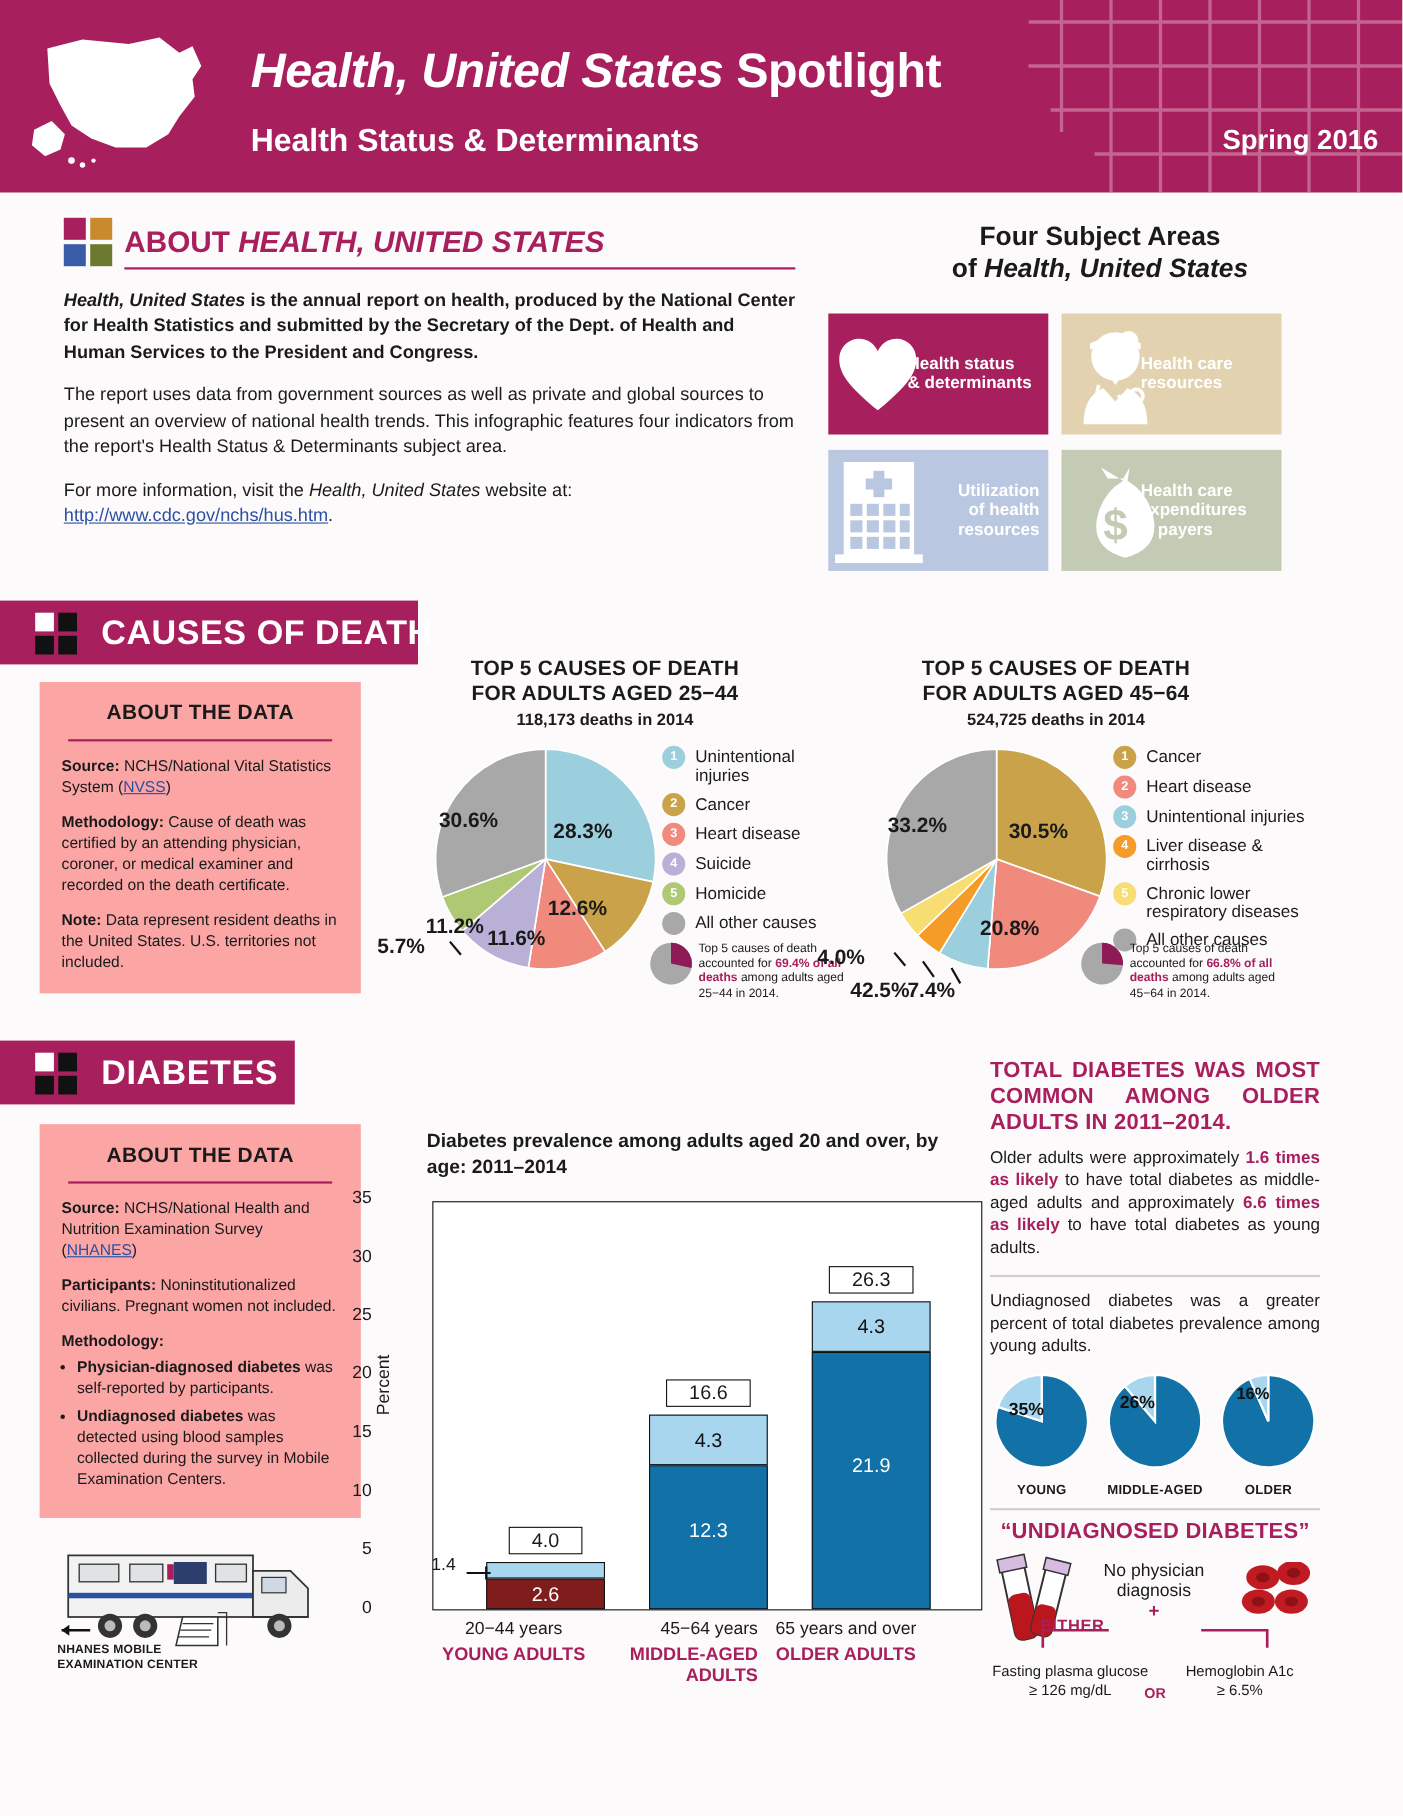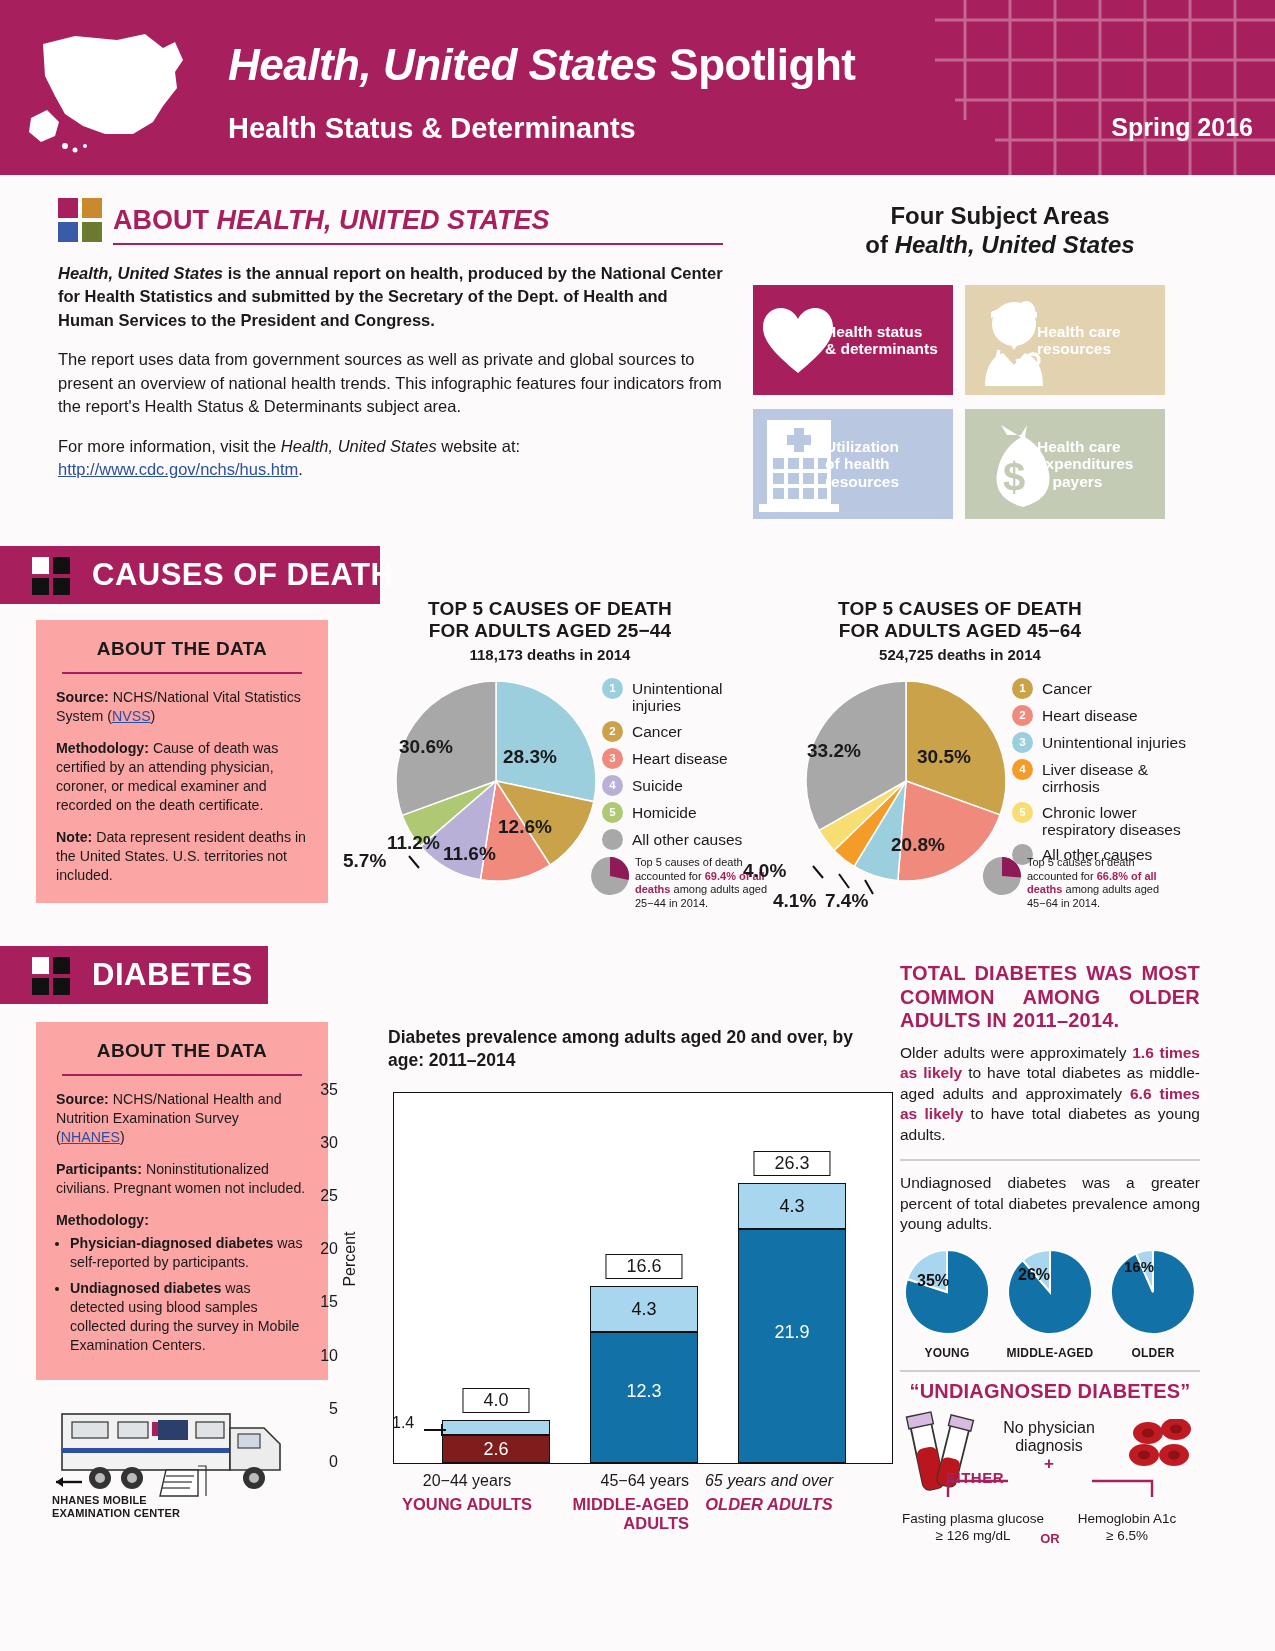--- a/index.html
+++ b/index.html
@@ -65,21 +65,21 @@
   .fsa-grid { position:absolute; left:753px; top:285px; width:412px; height:234px; }
   .fsa-card {
     position:absolute; width:200px; height:110px; overflow:hidden;
   }
   .fsa-card .lbl {
     position:absolute; right:8px; top:50%; transform:translateY(-50%);
     width:120px; font-size:15.5px; font-weight:bold; line-height:1.12; color:#fff;
   }
   .fsa-c1{left:0;top:0;background:#a81f5d;}
   .fsa-c2{left:212px;top:0;background:#e3d2b0;}
-  .fsa-c3{left:0;top:124px;background:#b9c8e0;}
+  .fsa-c3{left:0;top:124px;background:#b9c8e0;text-align:right;}
   .fsa-c4{left:212px;top:124px;background:#c3cbb5;}
   .fsa-icon{position:absolute;left:6px;top:50%;transform:translateY(-50%);}
 
   
   .banner {
     position:absolute; background:#a81f5d; height:58px;
   }
   .banner .sqs { position:absolute; left:32px; top:11px; width:40px; height:38px; }
   .banner .sqs i { position:absolute; width:17px; height:17px; display:block; }
   .banner .sqs i:nth-child(1){left:0;top:0;background:#fff;}
@@ -405,21 +405,21 @@
     <g fill="none" stroke="#111" stroke-width="2">
       <path d="M58,190 L68,202"></path>
       <path d="M84,198 L94,212"></path>
       <path d="M110,204 L118,218"></path>
     </g>
   </svg>
 
   <div class="pct" style="left:122px;top:148px;">30.5%</div>
   <div class="pct" style="left:96px;top:236px;">20.8%</div>
   <div class="pct" style="left:30px;top:292px;">7.4%</div>
-  <div class="pct" style="left:-22px;top:292px;">4.1%</div>
+  <div class="pct" style="left:-22px;top:292px;">42.5%</div>
   <div class="pct" style="left:-52px;top:262px;">4.0%</div>
   <div class="pct" style="left:12px;top:142px;">33.2%</div>
 
   <div class="legend" style="left:217px;top:80px;">
     <div class="row">
         <span class="dot" style="background:#c9a24a;">1</span>
         <span class="ltxt">Cancer</span>
       </div>
     <div class="row">
         <span class="dot" style="background:#ef8a7d;">2</span>
@@ -578,21 +578,21 @@
   </div>
 
   <div class="xcat" style="left:53px;top:452px;width:148px;">
     <span>20−44 years</span>
     <span class="grp">YOUNG ADULTS</span>
   </div>
   <div class="xcat" style="left:201px;top:452px;width:148px;text-align:right;">
     <span>45−64 years</span>
     <span class="grp">MIDDLE-AGED ADULTS</span>
   </div>
-  <div class="xcat" style="left:349px;top:452px;width:160px;font-style:italic;">
+  <div class="xcat" style="left:349px;top:452px;width:160px;">
     <span>65 years and over</span>
     <span class="grp">OLDER ADULTS</span>
   </div>
 </div>
 
 <div id="rpanel">
   <div class="rp-head">TOTAL DIABETES WAS MOST COMMON AMONG OLDER ADULTS IN 2011–2014.</div>
 
   <div class="rp-p">
     <span>Older adults were approximately </span><span class="hl">1.6 times as likely</span><span> to have total diabetes as middle-aged adults and approximately </span><span class="hl">6.6 times as likely</span><span> to have total diabetes as young adults.</span>

